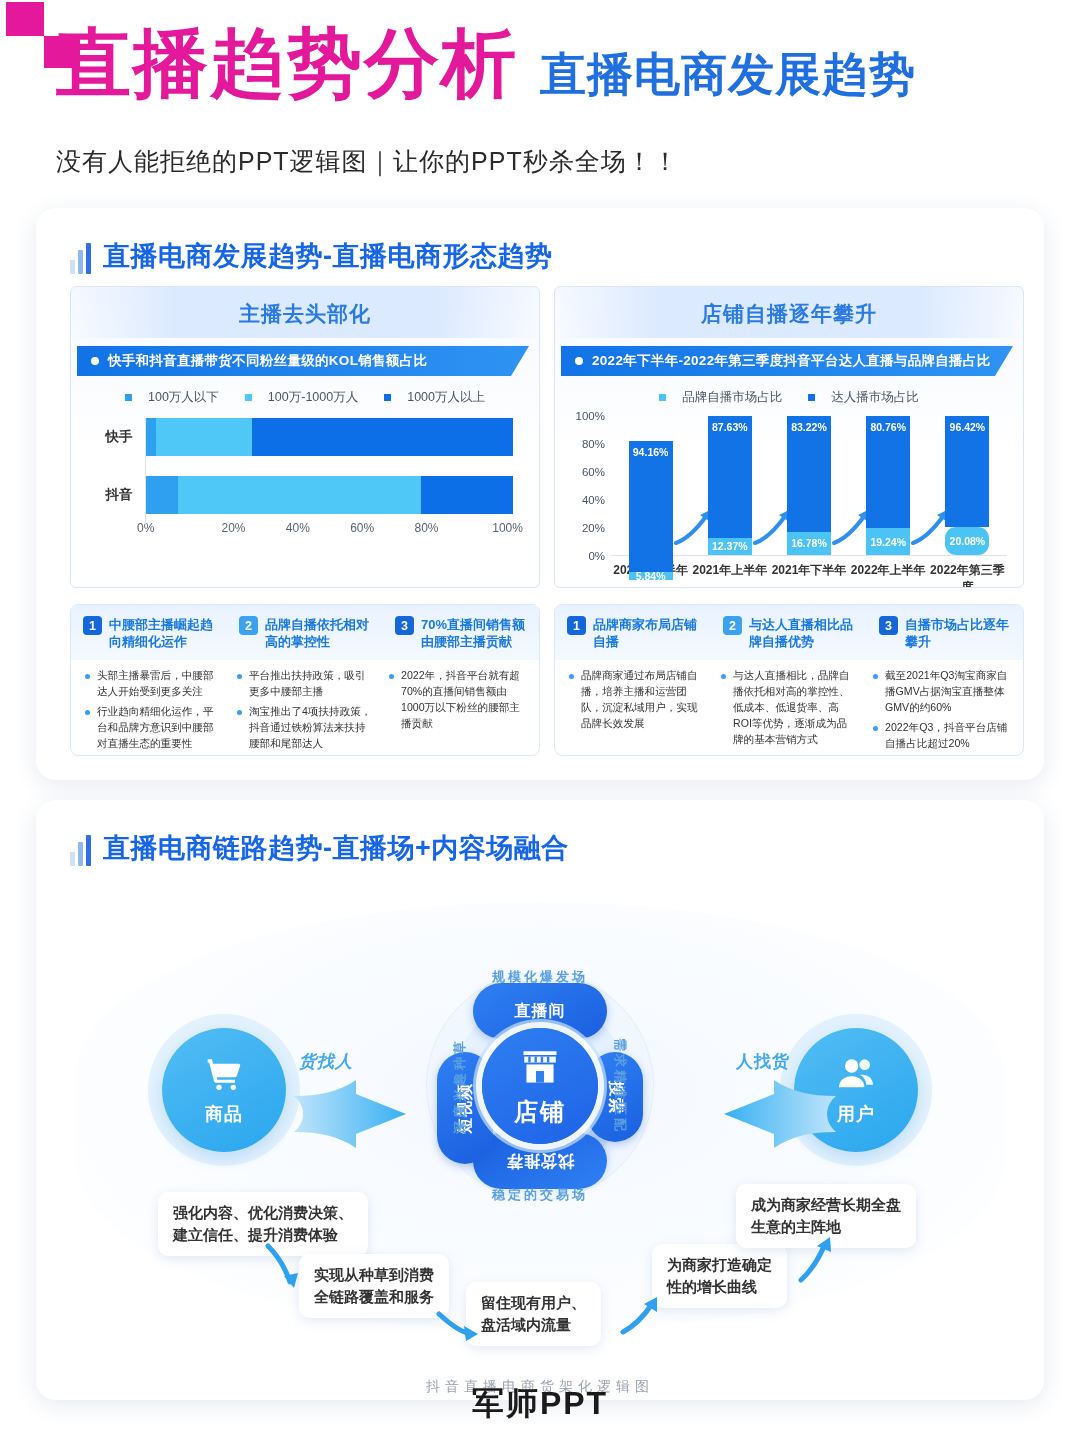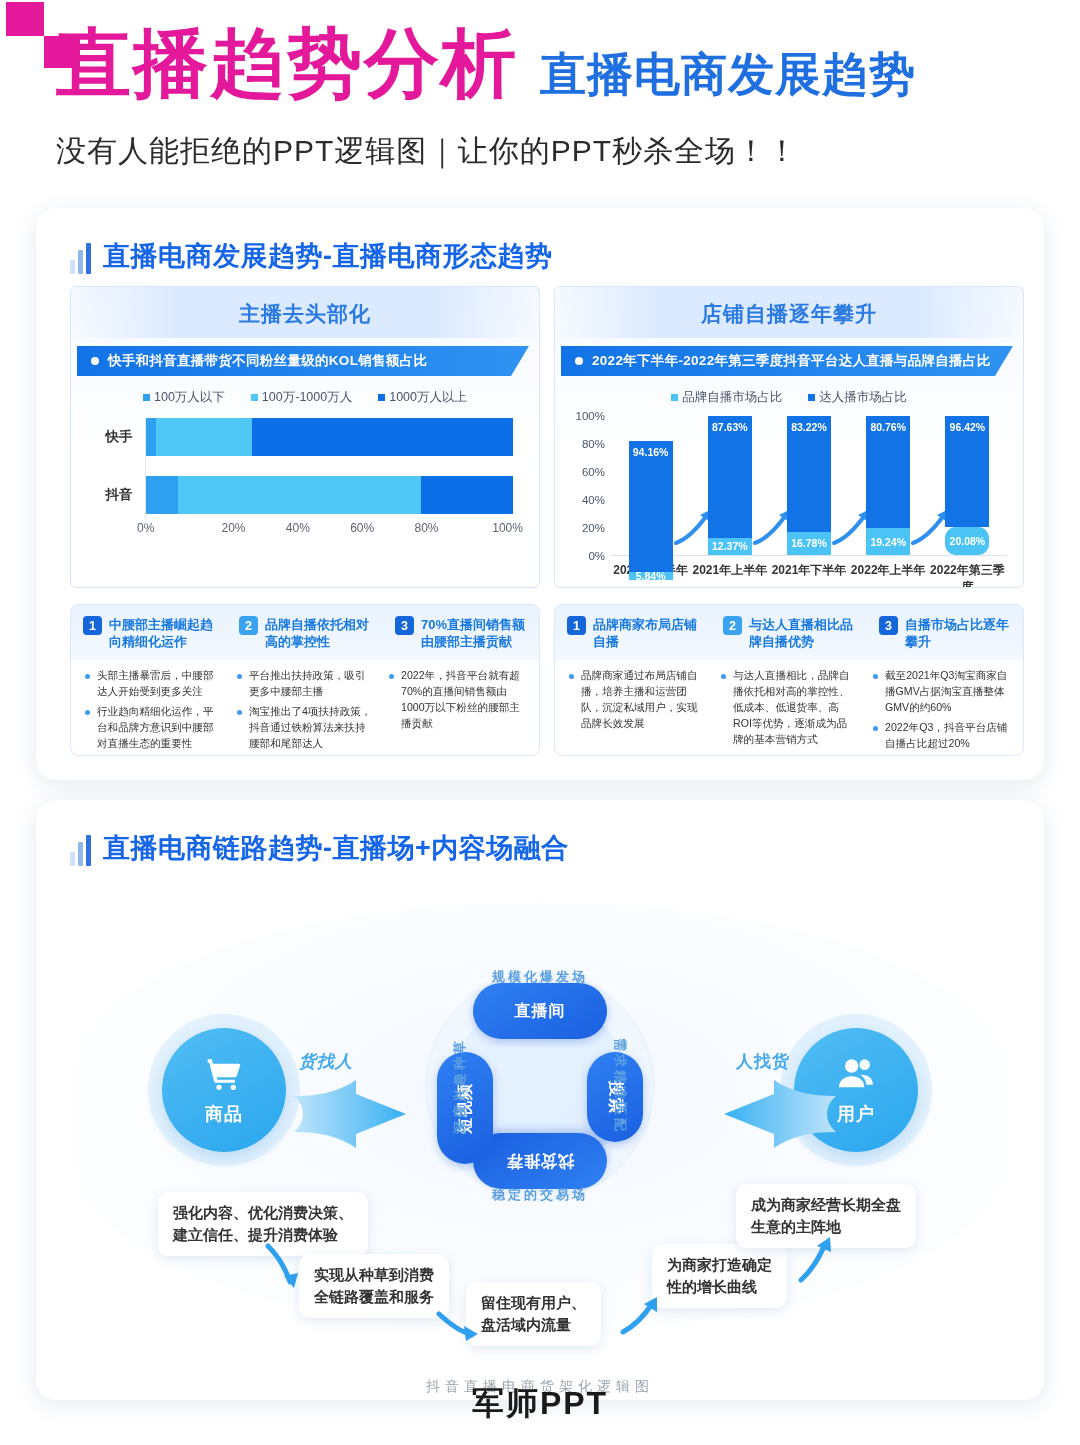--- a/index.html
+++ b/index.html
@@ -23,21 +23,21 @@
   .hdr-main {
     font-size:75px; font-weight:bold; color:#e3189a;
     letter-spacing:2px; line-height:1; white-space:nowrap;
   }
   .hdr-sub {
     font-size:46px; font-weight:bold; color:#1f6fe0;
     letter-spacing:1px; line-height:1; white-space:nowrap;
     padding-bottom:4px;
   }
   .hdr-tag {
-    margin-top:30px; font-size:30px; color:#2b2b2b; letter-spacing:1px;
+    margin-top:44px; font-size:25px; color:#2b2b2b; letter-spacing:1px;
     white-space:nowrap;
   }
 
   
   .card {
     position:absolute; left:36px; width:1008px;
     background:#ffffff; border-radius:20px;
     box-shadow:0 5px 22px rgba(60,90,150,.13);
   }
   #card1 { top:208px; height:572px; }
@@ -68,21 +68,21 @@
     margin:8px 10px 0 6px; height:30px; display:flex; align-items:center; gap:9px;
     padding-left:14px; color:#fff; font-size:13.5px; font-weight:bold; letter-spacing:.3px;
     background:linear-gradient(90deg,#1273e6 0%, #2f93f3 100%);
     clip-path: polygon(0 0, 100% 0, calc(100% - 18px) 100%, 0 100%);
   }
   .ribbon .dot { width:8px; height:8px; border-radius:50%; background:#fff; flex:none; }
 
   
   .legend { display:flex; justify-content:center; gap:26px; margin-top:13px;
             font-size:12.5px; color:#4a5568; }
-  .legend span { display:flex; align-items:center; gap:4px; }
+  .legend span { display:flex; align-items:center; gap:16px; }
   .legend em { width:7px; height:7px; display:block; font-style:normal; }
 
   
   .hchart { position:relative; margin:12px 26px 0 22px; height:130px; }
   .hchart .axis-v { position:absolute; left:52px; top:0; bottom:24px; width:1px; background:#e1e6ec; }
   .hrow { display:flex; align-items:center; height:38px; margin-left:0; }
   .hrow + .hrow { margin-top:20px; }
   .hrow .cat { width:52px; text-align:center; font-size:13.5px; font-weight:bold; color:#333; }
   .hbar { flex:1; height:38px; display:flex; }
   .hbar div { height:100%; }
@@ -567,20 +567,32 @@
         <div class="pill" id="pill-bottom">
             <span>找货推荐</span>
           </div>
         <div class="pill" id="pill-left">
             <span>短视频</span>
           </div>
         <div class="pill" id="pill-right">
             <span>搜索</span>
           </div>
 
+        <div class="core">
+          <span>
+            <svg width="46" height="44" viewBox="0 0 24 24" fill="#ffffff">
+              <path d="M3 3.4h18v2.1H3z"></path>
+              <path d="M3.4 6.3h17.2v3.3H3.4z" opacity=".95"></path>
+              <path d="M5.6 6.3h1.3v3.3H5.6zM9 6.3h1.3v3.3H9zM12.4 6.3h1.3v3.3h-1.3zM15.8 6.3h1.3v3.3h-1.3z" fill="#2f7ff0"></path>
+              <path d="M4.6 10.6h14.8v9.9H4.6z"></path>
+              <rect x="9.8" y="14.2" width="4.4" height="6.3" fill="#2f7ff0"></rect>
+            </svg>
+          </span>
+          <span class="clabel">店铺</span>
+        </div>
 
         <div class="ringlabel" id="rl-top">规模化爆发场</div>
         <div class="ringlabel" id="rl-bottom">稳定的交易场</div>
         <div class="ringlabel" id="rl-left">深度兴趣种草</div>
         <div class="ringlabel" id="rl-right">需求精准匹配</div>
       </div>
 
       <div class="callout" id="co1">强化内容、优化消费决策、
 建立信任、提升消费体验</div>
       <div class="callout" id="co3">留住现有用户、

